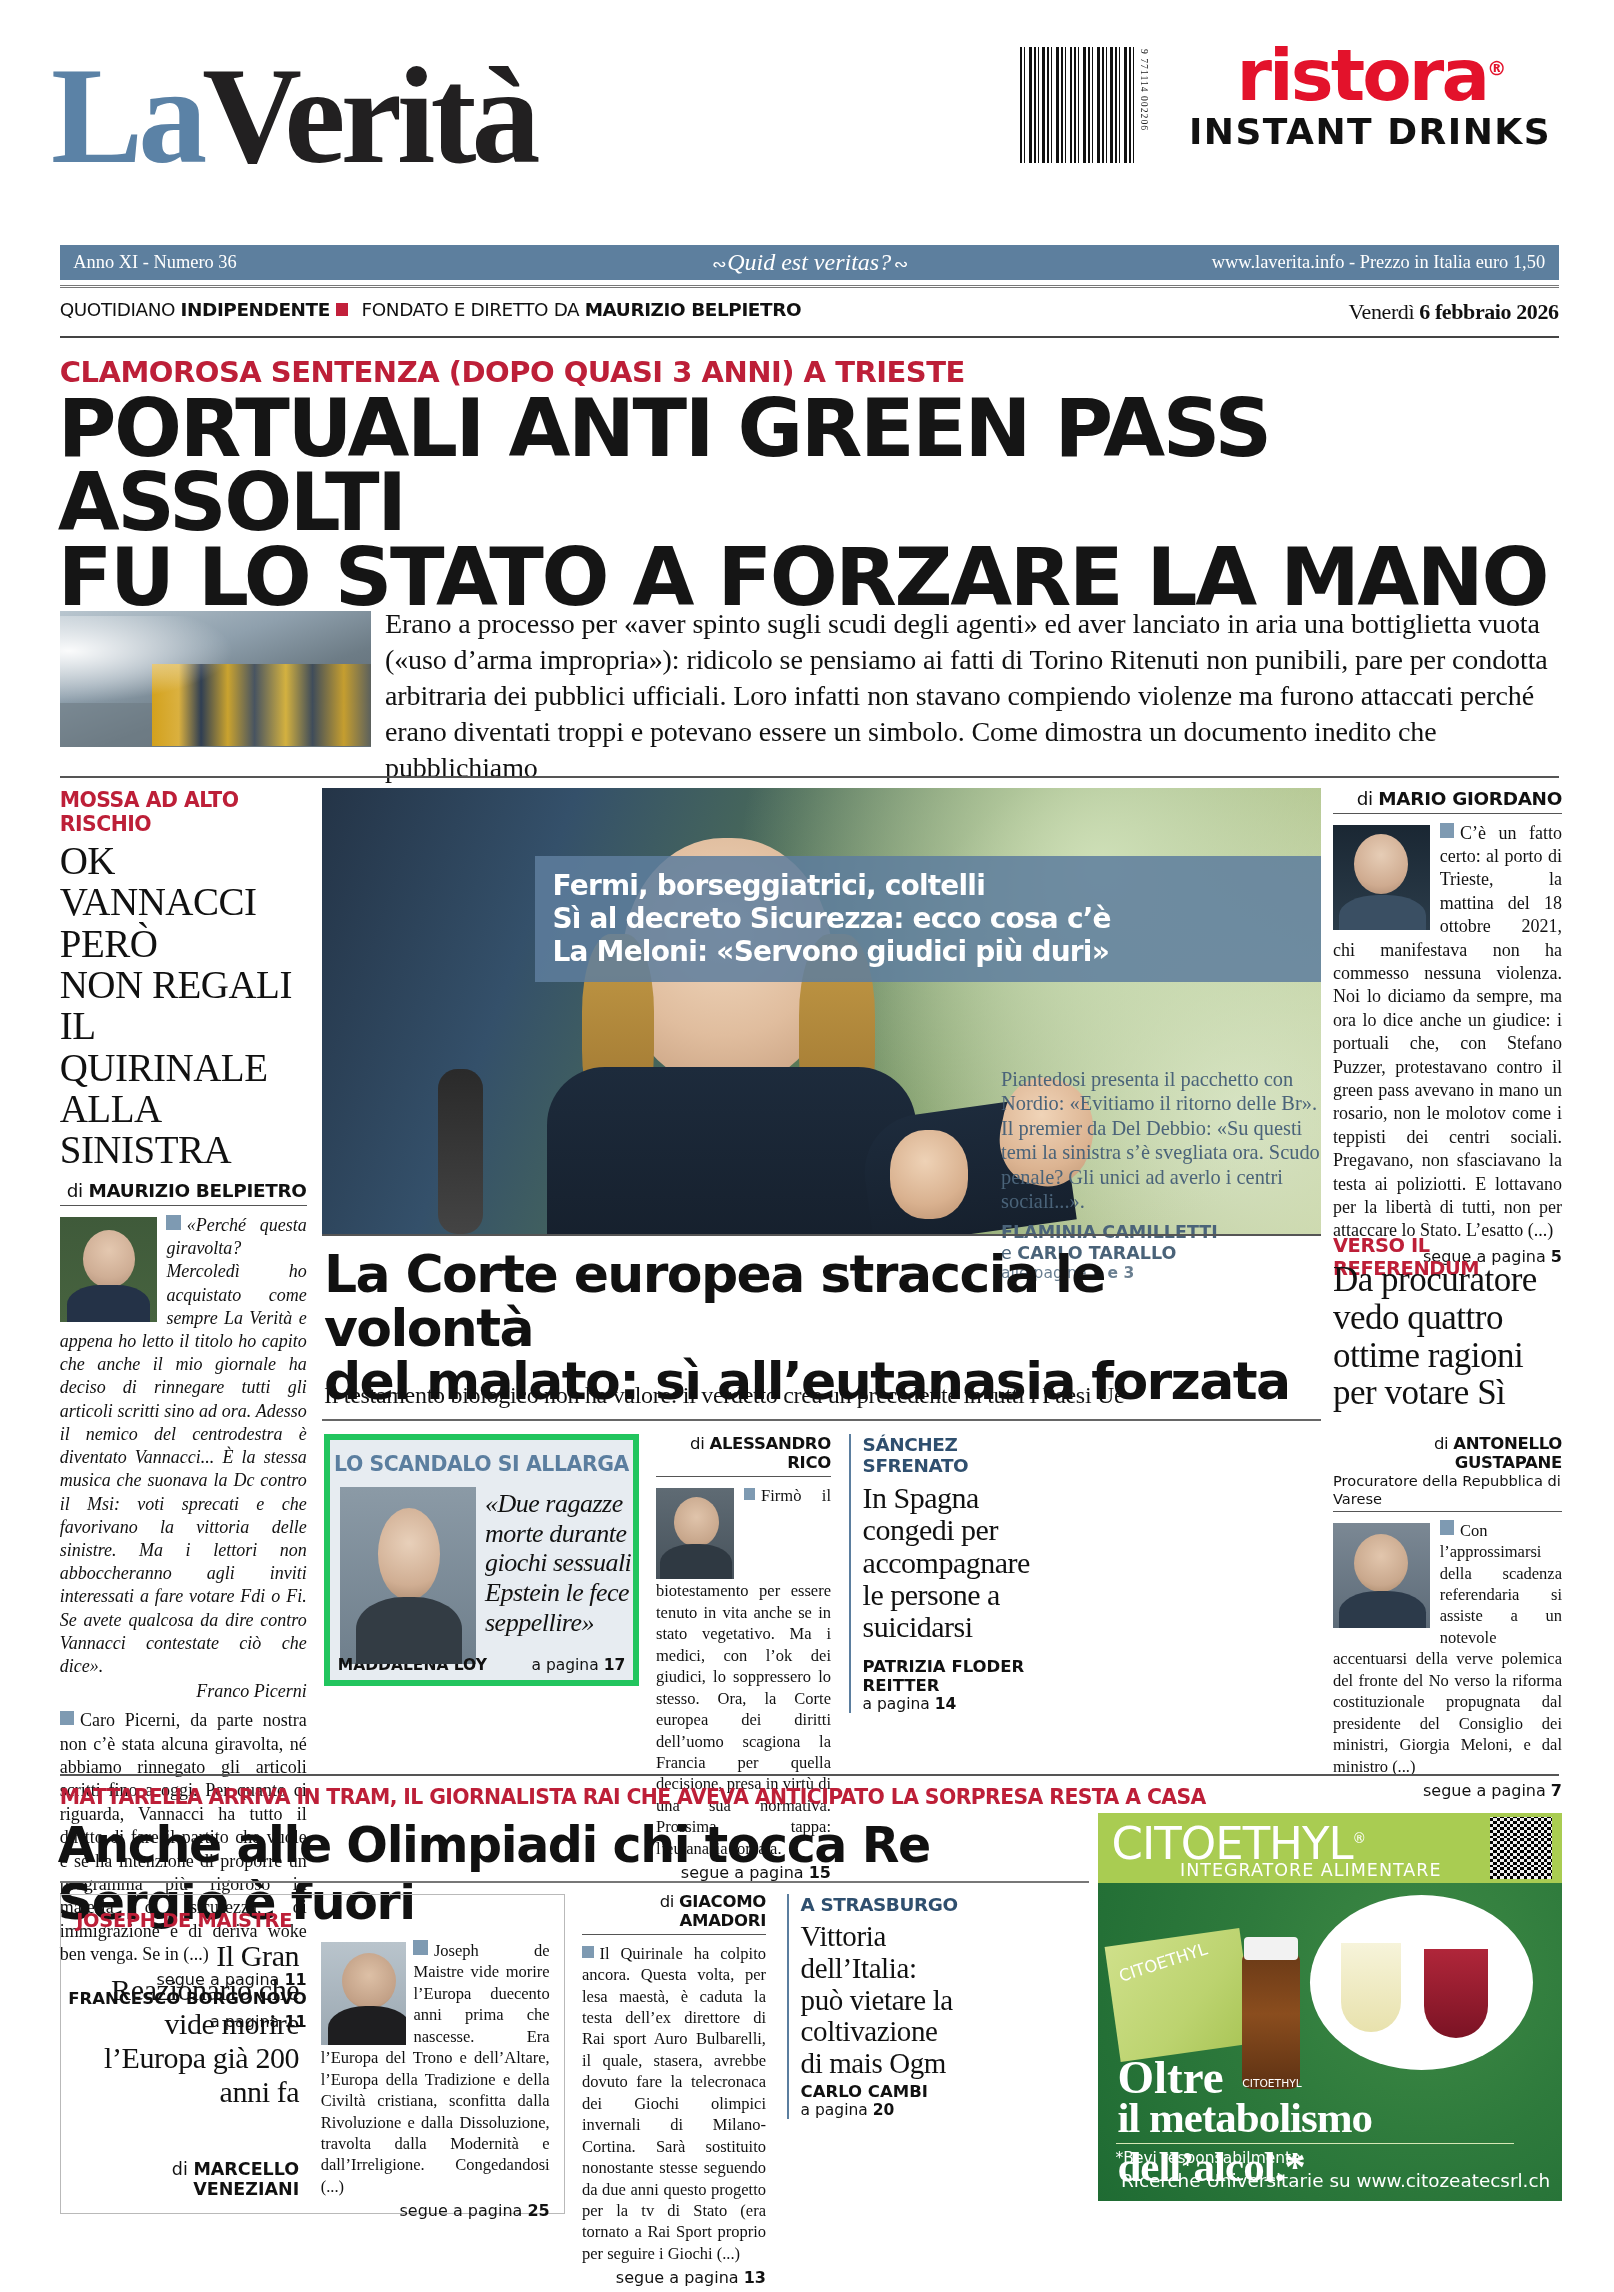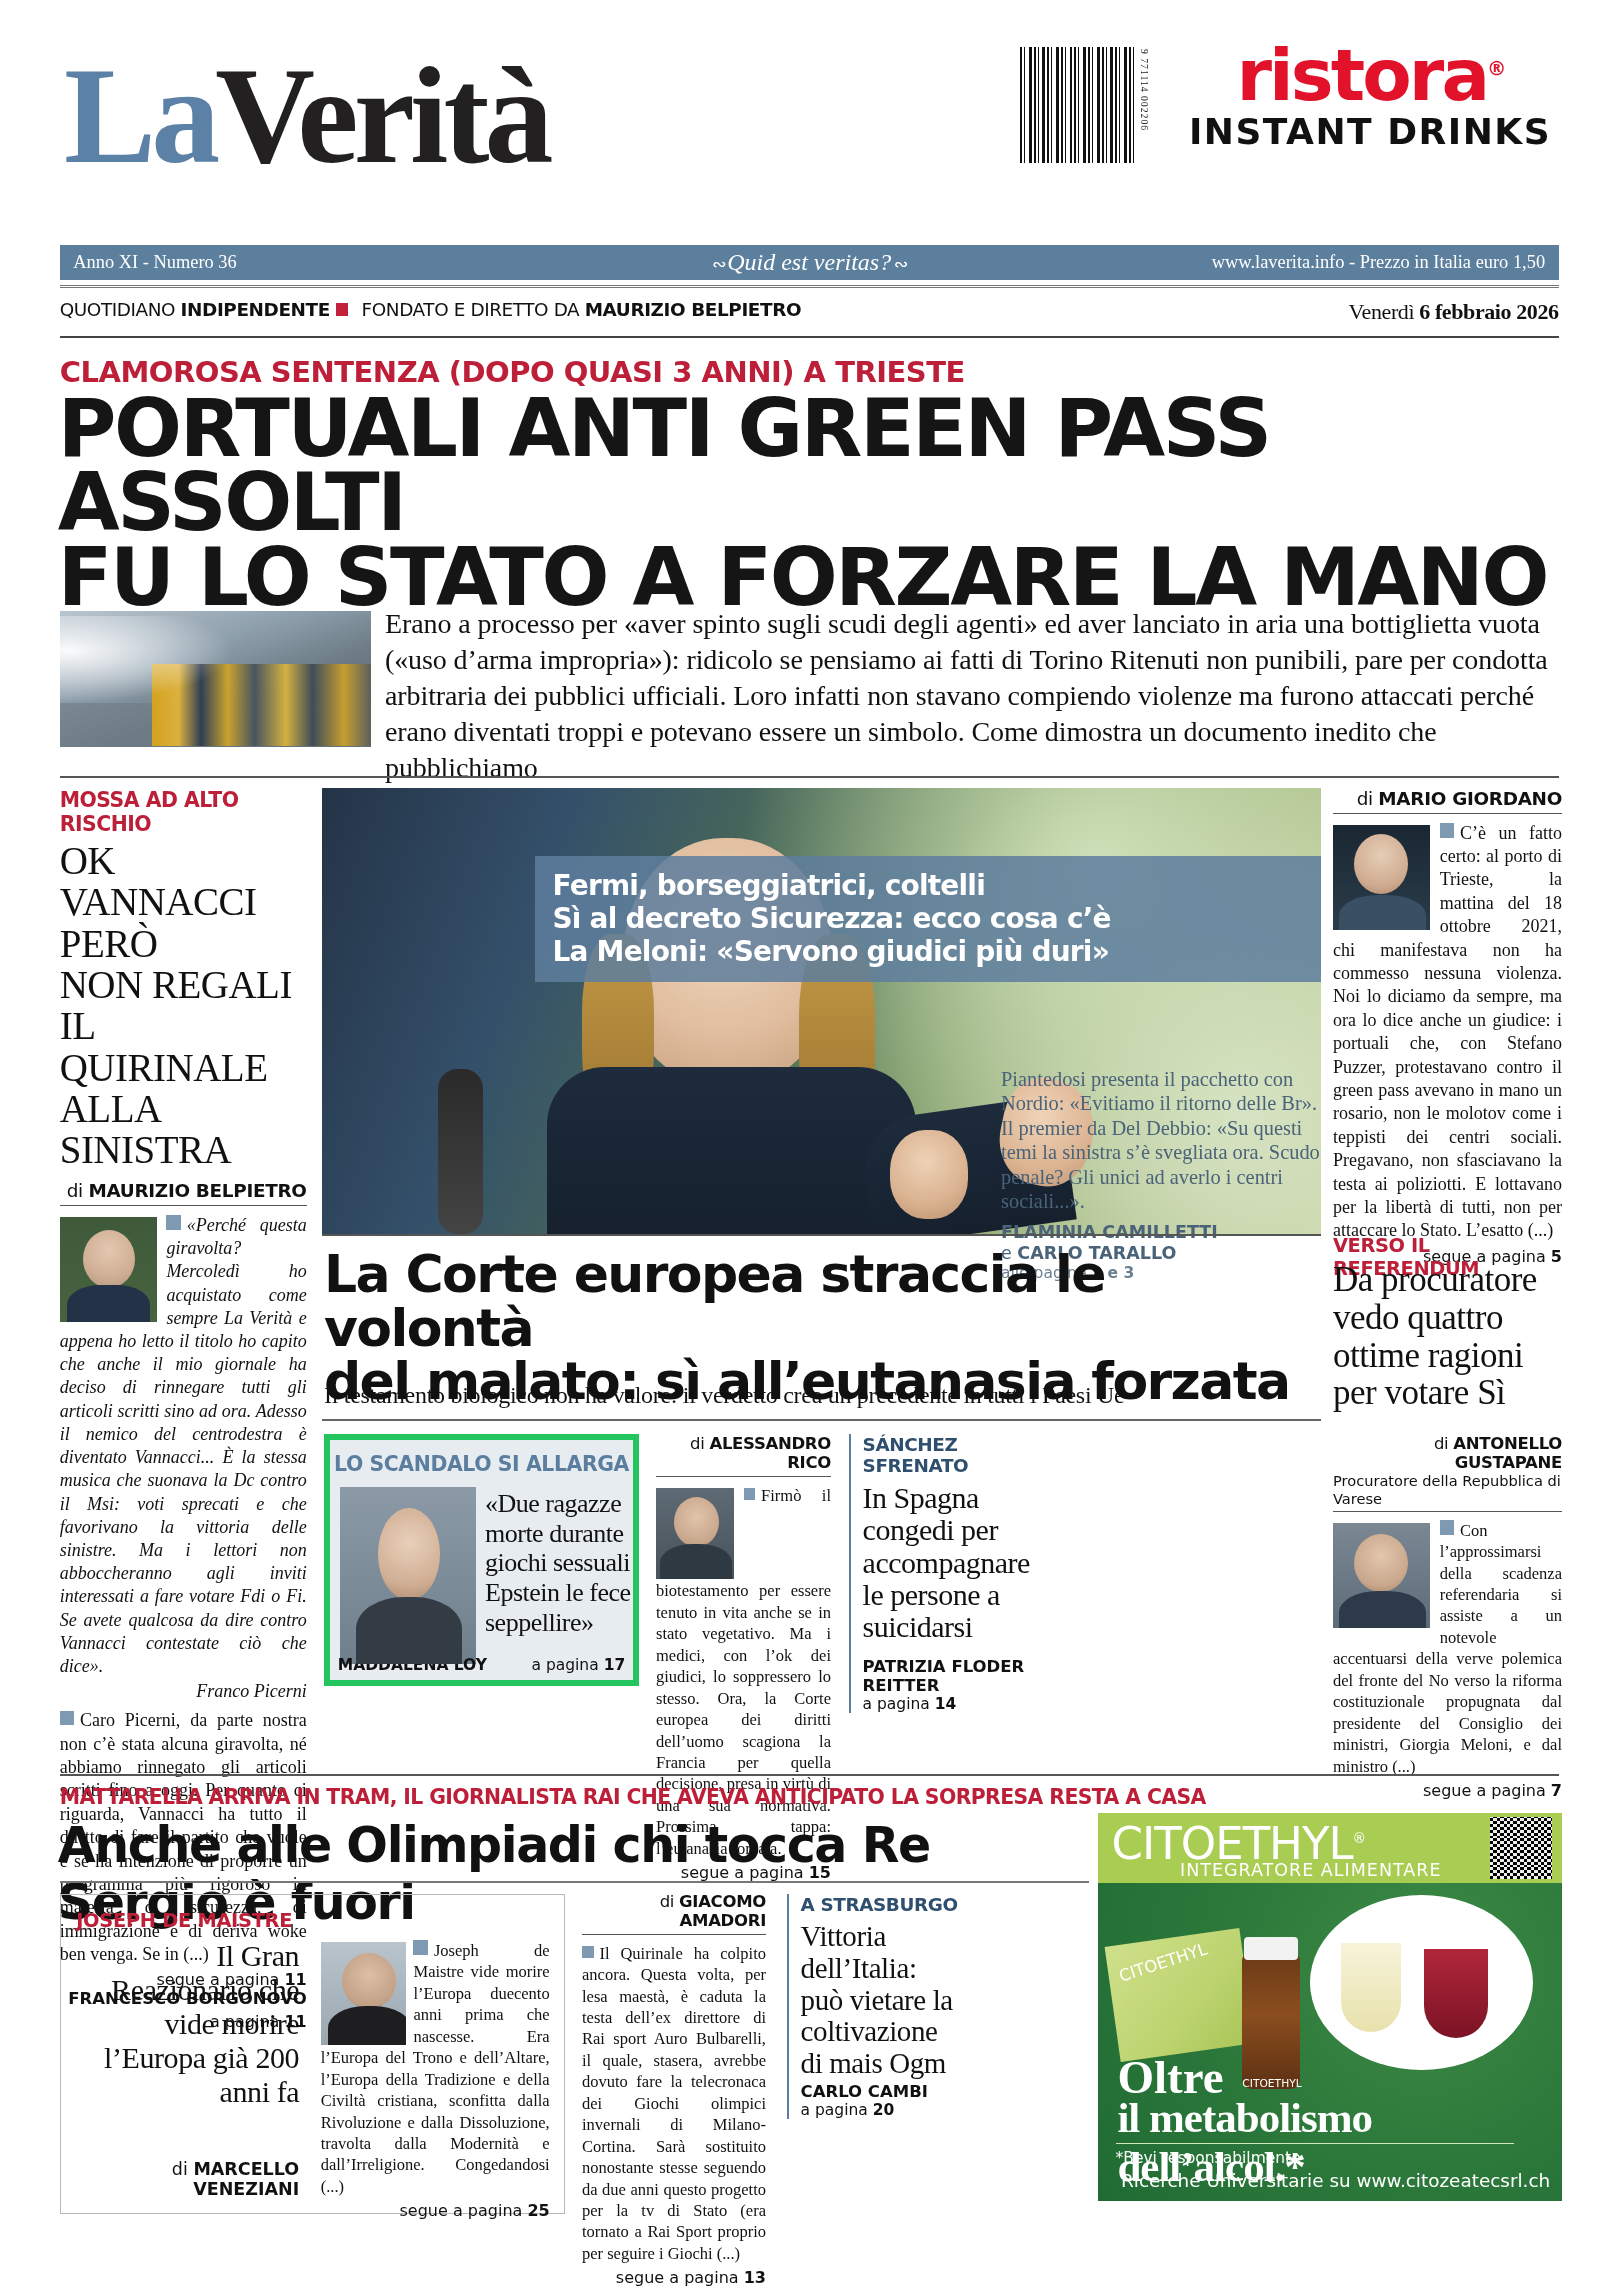--- a/index.html
+++ b/index.html
@@ -5,21 +5,21 @@
   html,body{margin:0;padding:0;background:#8a8a8a;}
   *{box-sizing:border-box;}
   .page{
     width:1615px;height:2292px;background:#ffffff;margin:0 auto;position:relative;
     font-family:"Liberation Serif", serif;color:#111;overflow:hidden;
   }
   .inner{position:absolute;left:50px;top:0;width:1514px;height:2292px;}
 
   
   .masthead{position:relative;height:243px;}
-  .logo{position:absolute;left:14px;top:47px;font-family:"Liberation Serif",serif;
+  .logo{position:absolute;left:1px;top:47px;font-family:"Liberation Serif",serif;
         font-weight:bold;font-size:138px;letter-spacing:-4.9px;line-height:1;white-space:nowrap;}
   .logo .la{color:#5b82a6;}
   .logo .ver{color:#222021;}
   .barcode{position:absolute;left:970px;top:47px;width:115px;height:116px;
     background:repeating-linear-gradient(90deg,#111 0 1.9px,#fff 1.9px 3.9px,#111 3.9px 4.9px,#fff 4.9px 8.7px,#111 8.7px 11.6px,#fff 11.6px 13.6px);}
   .barcode-num2{position:absolute;left:1089px;top:49px;font-size:9.7px;color:#222;
      writing-mode:vertical-rl;letter-spacing:1px;}
   .ristora{position:absolute;left:1126px;top:41px;width:388px;text-align:center;}
   .ristora .word{font-family:"DejaVu Sans",sans-serif;font-weight:bold;font-size:72px;
     color:#e3122b;letter-spacing:-2.9px;line-height:0.95;}
@@ -156,21 +156,21 @@
   .corte-h{position:absolute;left:274px;top:1248px;width:999px;
     font-family:"DejaVu Sans",sans-serif;font-weight:bold;font-size:52px;line-height:1.03;letter-spacing:-1.6px;}
   .corte-sub{position:absolute;left:274px;top:1382px;width:999px;font-size:24px;letter-spacing:-0.3px;}
   .rule5{position:absolute;left:272px;top:1419px;width:999px;height:1.5px;background:#666;}
 
   
   .box-scandal{position:absolute;left:274px;top:1434px;width:315px;height:252px;background:#e7ecf1;border:6px solid #22c55e;}
   .sc-head{font-family:"DejaVu Sans",sans-serif;font-weight:bold;font-size:20.4px;color:#5b7e9f;
     text-align:center;padding:11.6px 0 7.8px;letter-spacing:-0.4px;}
   .sc-photo{position:absolute;left:9.7px;top:47px;width:136px;height:177px;}
-  .sc-quote{position:absolute;left:155px;top:49px;width:153px;font-size:26px;line-height:1.14;letter-spacing:-0.5px;}
+  .sc-quote{position:absolute;left:155px;top:49px;width:153px;font-size:26px;line-height:1.14;letter-spacing:-0.5px;font-style:italic;}
   .sc-foot{position:absolute;left:7.8px;right:7.8px;bottom:5.8px;font-family:"DejaVu Sans",sans-serif;
     font-weight:bold;font-size:15.5px;display:flex;justify-content:space-between;}
   .sc-foot .pg{font-weight:normal;}
   .sc-foot .pg b{font-weight:bold;}
 
   .col-rico{position:absolute;left:606px;top:1434px;width:175px;}
   .col-sanchez{position:absolute;left:799px;top:1434px;width:184px;border-left:2.9px solid #5b7e9f;padding-left:11.6px;}
   .sanchez-kick{font-family:"DejaVu Sans",sans-serif;font-weight:bold;font-size:18.4px;color:#2f4f6e;letter-spacing:-0.4px;}
   .sanchez-h{font-size:30px;line-height:1.08;letter-spacing:-0.5px;margin-top:5.8px;}
 

